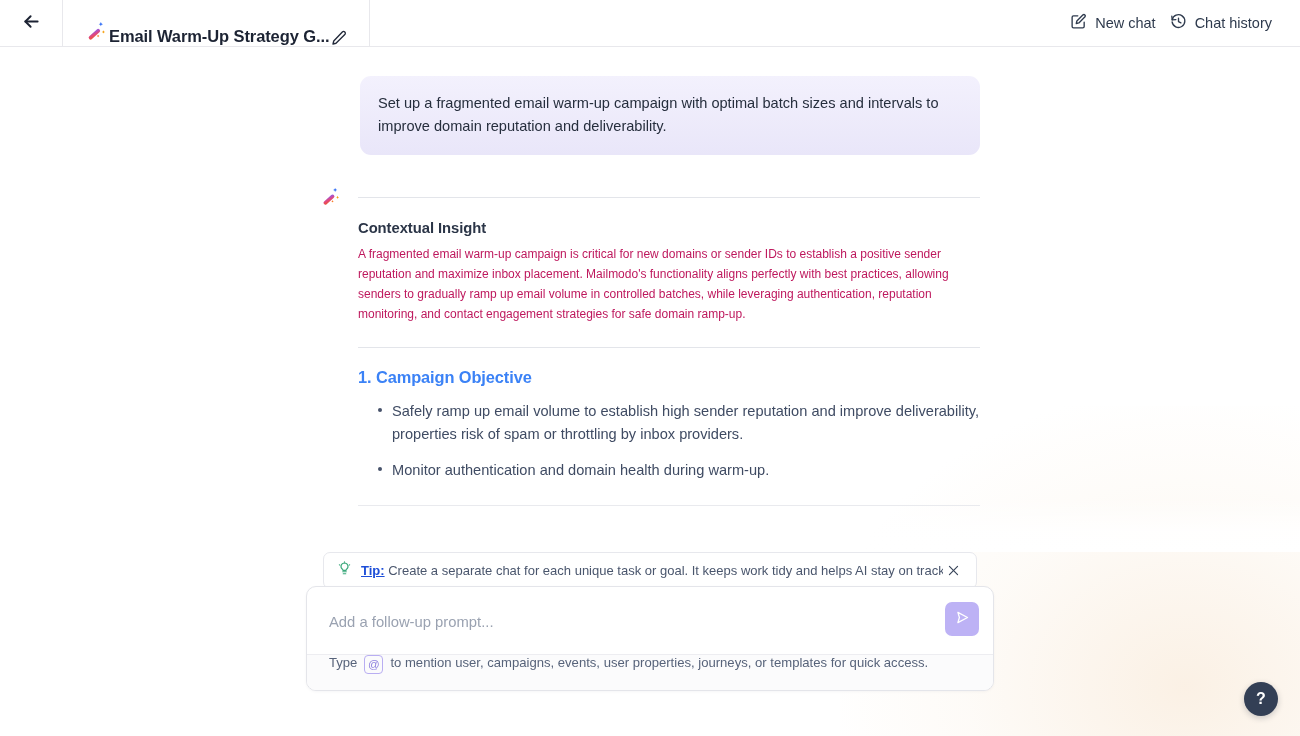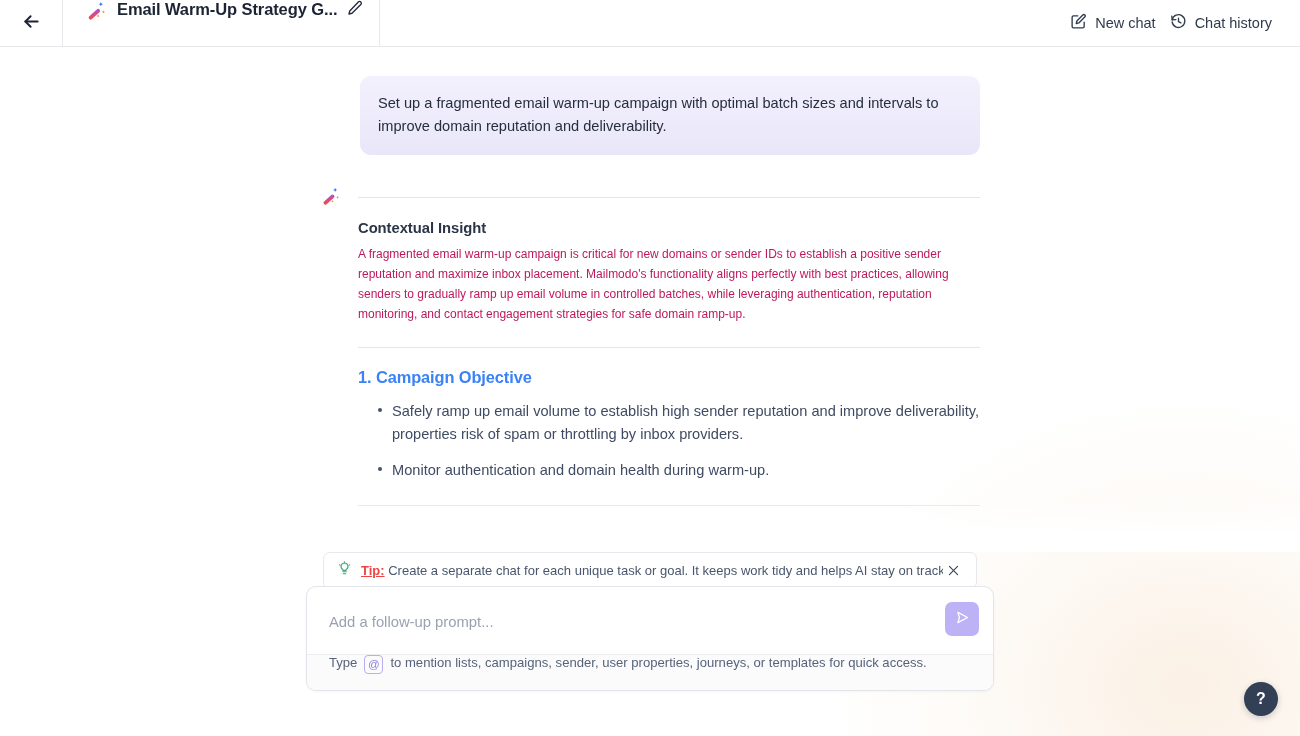--- a/index.html
+++ b/index.html
@@ -40,23 +40,23 @@
   }
   .back-btn {
     width: 63px; height: 46px;
     display: flex; align-items: center; justify-content: center;
     border-right: 1px solid #e8e8ec;
     cursor: pointer;
   }
   .title-zone {
     height: 46px;
     display: flex;
-    align-items: flex-start;
-    gap: 10px;
-    padding: 0 16px 0 22px;
+    align-items: flex-end;
+    gap: 2px;
+    padding: 0 22px 0 22px;
     border-right: 1px solid #e8e8ec;
   }
   .doc-title {
     font-size: 16.5px;
     font-weight: 600;
     color: #1c2333;
     letter-spacing: -0.1px;
     white-space: nowrap;
   }
   .edit-btn { cursor: pointer; display: flex; align-items: center; }
@@ -185,21 +185,21 @@
     z-index: 6;
   }
   .tip-text {
     flex: 1;
     font-size: 13px;
     color: #4a566d;
     margin-left: 9px;
     white-space: nowrap;
     overflow: hidden;
   }
-  .tip-text b { font-weight: 700; color: #ef4444; text-decoration: underline; }
+  .tip-text b { font-weight: 700; color: #1d4ed8; text-decoration: underline; }
   .tip-close { cursor: pointer; display: flex; align-items: center; padding: 4px; }
 
   
   .composer {
     position: absolute;
     left: 306px; top: 586px;
     width: 688px;
     background: #ffffff;
     border: 1px solid #e4e5ea;
     border-radius: 10px;
@@ -409,19 +409,19 @@
       <span>
         <svg width="17" height="17" viewBox="0 0 24 24" fill="none" stroke="#ffffff" stroke-width="1.8" stroke-linejoin="round" stroke-linecap="round">
           <path d="M5.5 4.8l13.6 7.2-13.6 7.2 2.1-7.2z"></path>
         </svg>
       </span>
     </div>
   </div>
   <div class="composer-hint">
     <span>Type</span>
     <span class="at-badge">@</span>
-    <span>to mention lists, campaigns, sender, user properties, journeys, or templates for quick access.</span>
+    <span>to mention user, campaigns, events, user properties, journeys, or templates for quick access.</span>
   </div>
 </div>
 
 <div class="help-fab">
   <span>?</span>
 </div>
 
 </body></html>

